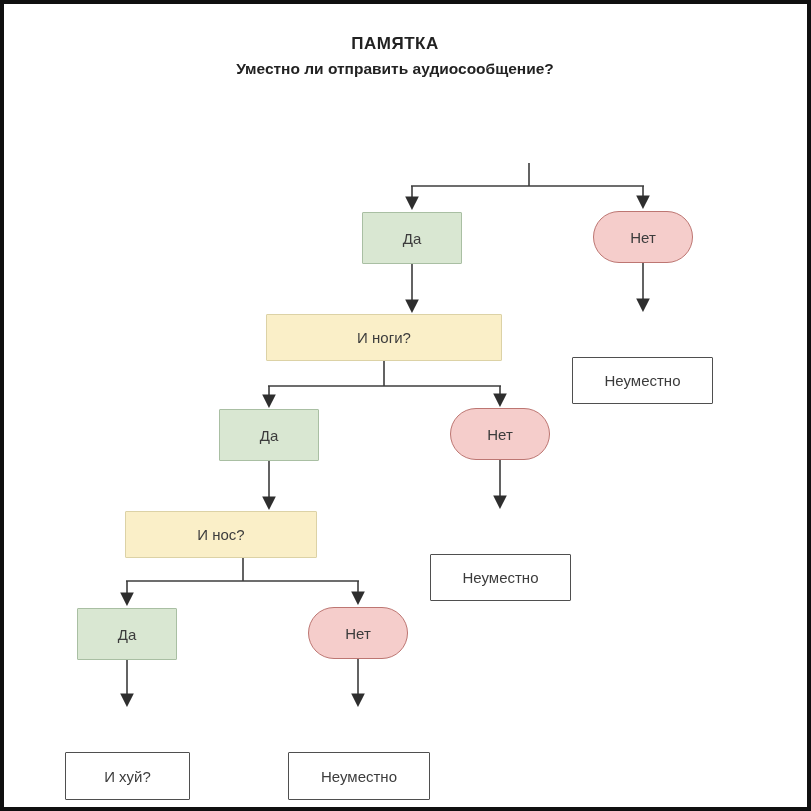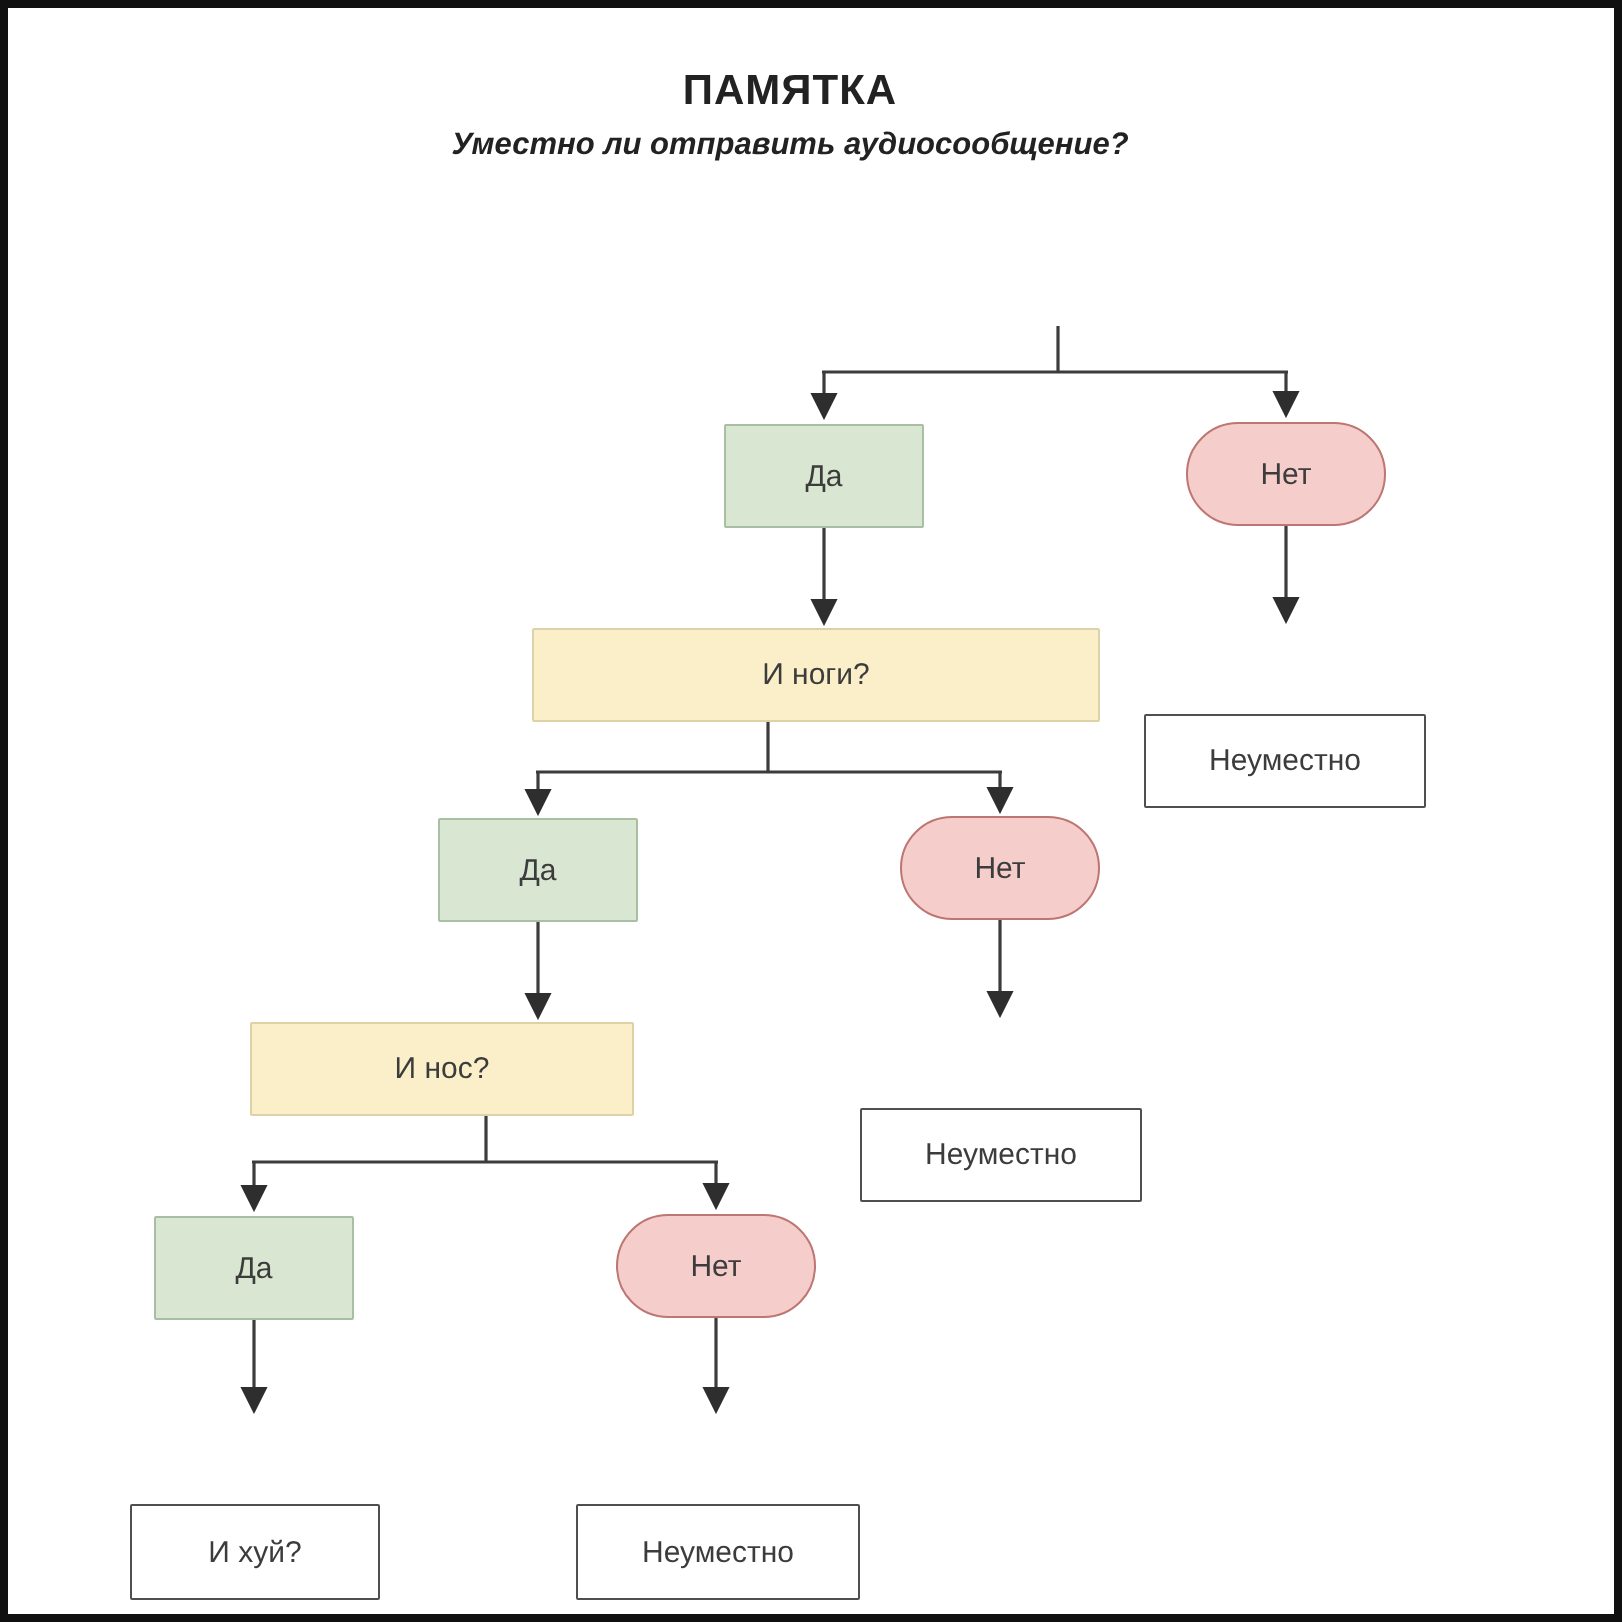--- a/index.html
+++ b/index.html
@@ -16,24 +16,24 @@
     background:#ffffff;
   }
   .canvas{
     position:absolute;left:0;top:0;width:811px;height:811px;
   }
   .titleblock{
     position:absolute;left:0;top:34px;width:790px;
     text-align:center;color:#222222;
   }
   .title{
-    font-size:21px;font-weight:bold;letter-spacing:.5px;margin:0;
+    font-size:17px;font-weight:bold;letter-spacing:.5px;margin:0;
   }
   .subtitle{
-    font-size:15.5px;font-weight:bold;margin:6px 0 0 0;font-style:italic;
+    font-size:15.5px;font-weight:bold;margin:6px 0 0 0;
   }
   svg.wires{
     position:absolute;left:0;top:0;width:811px;height:811px;
     pointer-events:none;
   }
   .node{
     position:absolute;
     display:flex;align-items:center;justify-content:center;
     box-sizing:border-box;
     font-size:15px;color:#3c3c3c;
@@ -106,21 +106,21 @@
     </g>
   </svg>
 
 
   <div class="node yes" style="left:362px;top:212px;width:100px;height:52px">Да</div>
 
   <div class="node no" style="left:593px;top:211px;width:100px;height:52px">Нет</div>
 
   <div class="node result" style="left:572px;top:313px;width:141px;height:47px">Неуместно</div>
 
-  <div class="node question" style="left:266px;top:314px;width:284px;height:47px">И ноги?</div>
+  <div class="node question" style="left:266px;top:314px;width:236px;height:47px">И ноги?</div>
 
   <div class="node yes" style="left:219px;top:409px;width:100px;height:52px">Да</div>
 
   <div class="node no" style="left:450px;top:408px;width:100px;height:52px">Нет</div>
 
   <div class="node result" style="left:430px;top:510px;width:141px;height:47px">Неуместно</div>
 
   <div class="node question" style="left:125px;top:511px;width:192px;height:47px">И нос?</div>
 
   <div class="node yes" style="left:77px;top:608px;width:100px;height:52px">Да</div>

